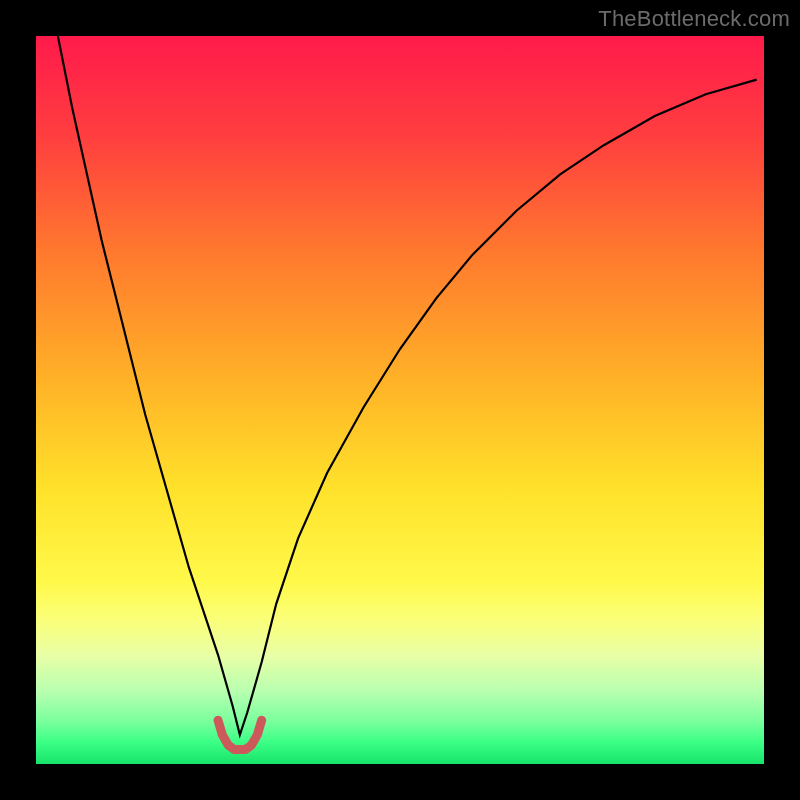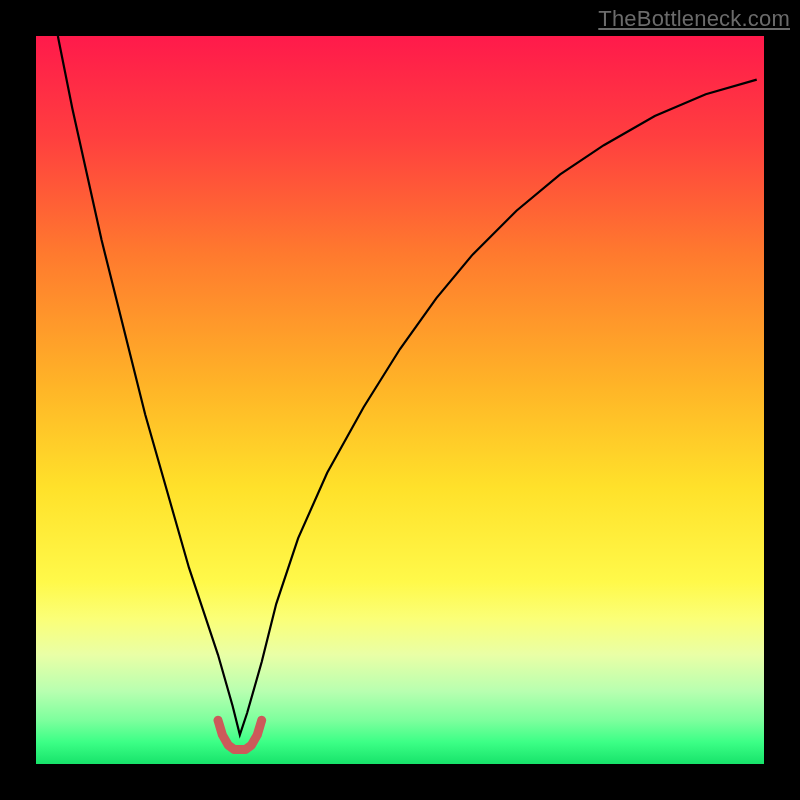--- a/index.html
+++ b/index.html
@@ -25,21 +25,20 @@
     height: 728px;
     
   }
   .watermark {
     position: absolute;
     top: 6px;
     right: 10px;
     color: #6b6b6b;
     font-size: 22px;
     letter-spacing: 0.2px;
-    text-decoration: underline;
   }
   svg.overlay {
     position: absolute;
     left: 36px;
     top: 36px;
     width: 728px;
     height: 728px;
     overflow: visible;
   }
 </style>

